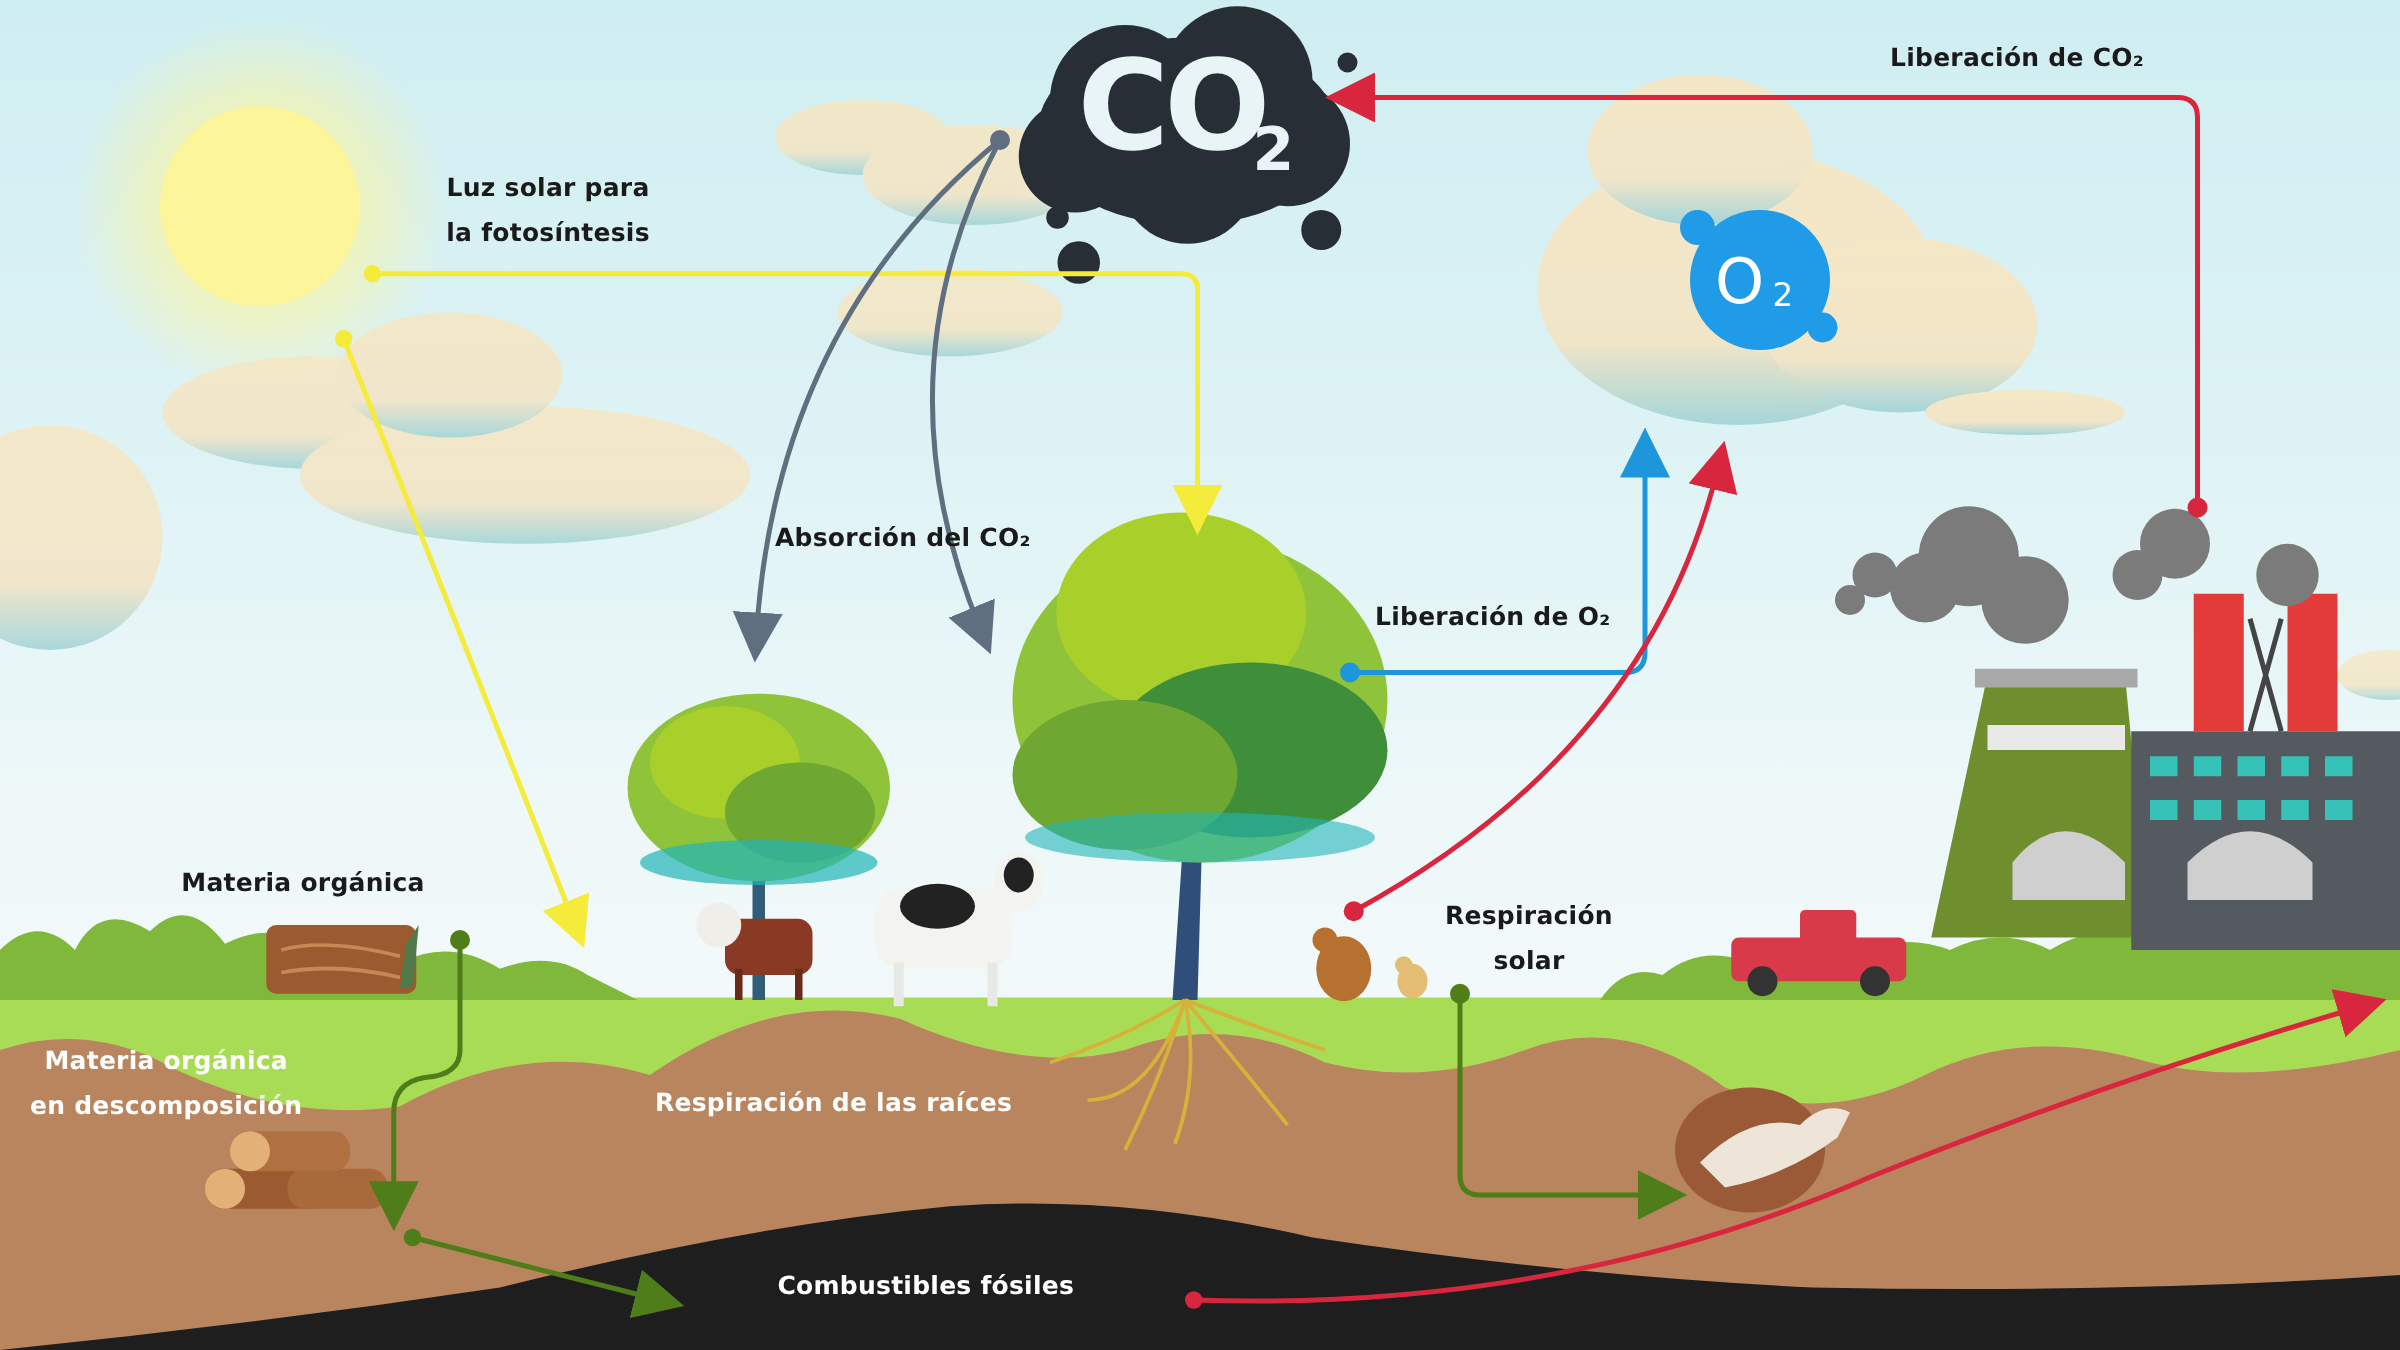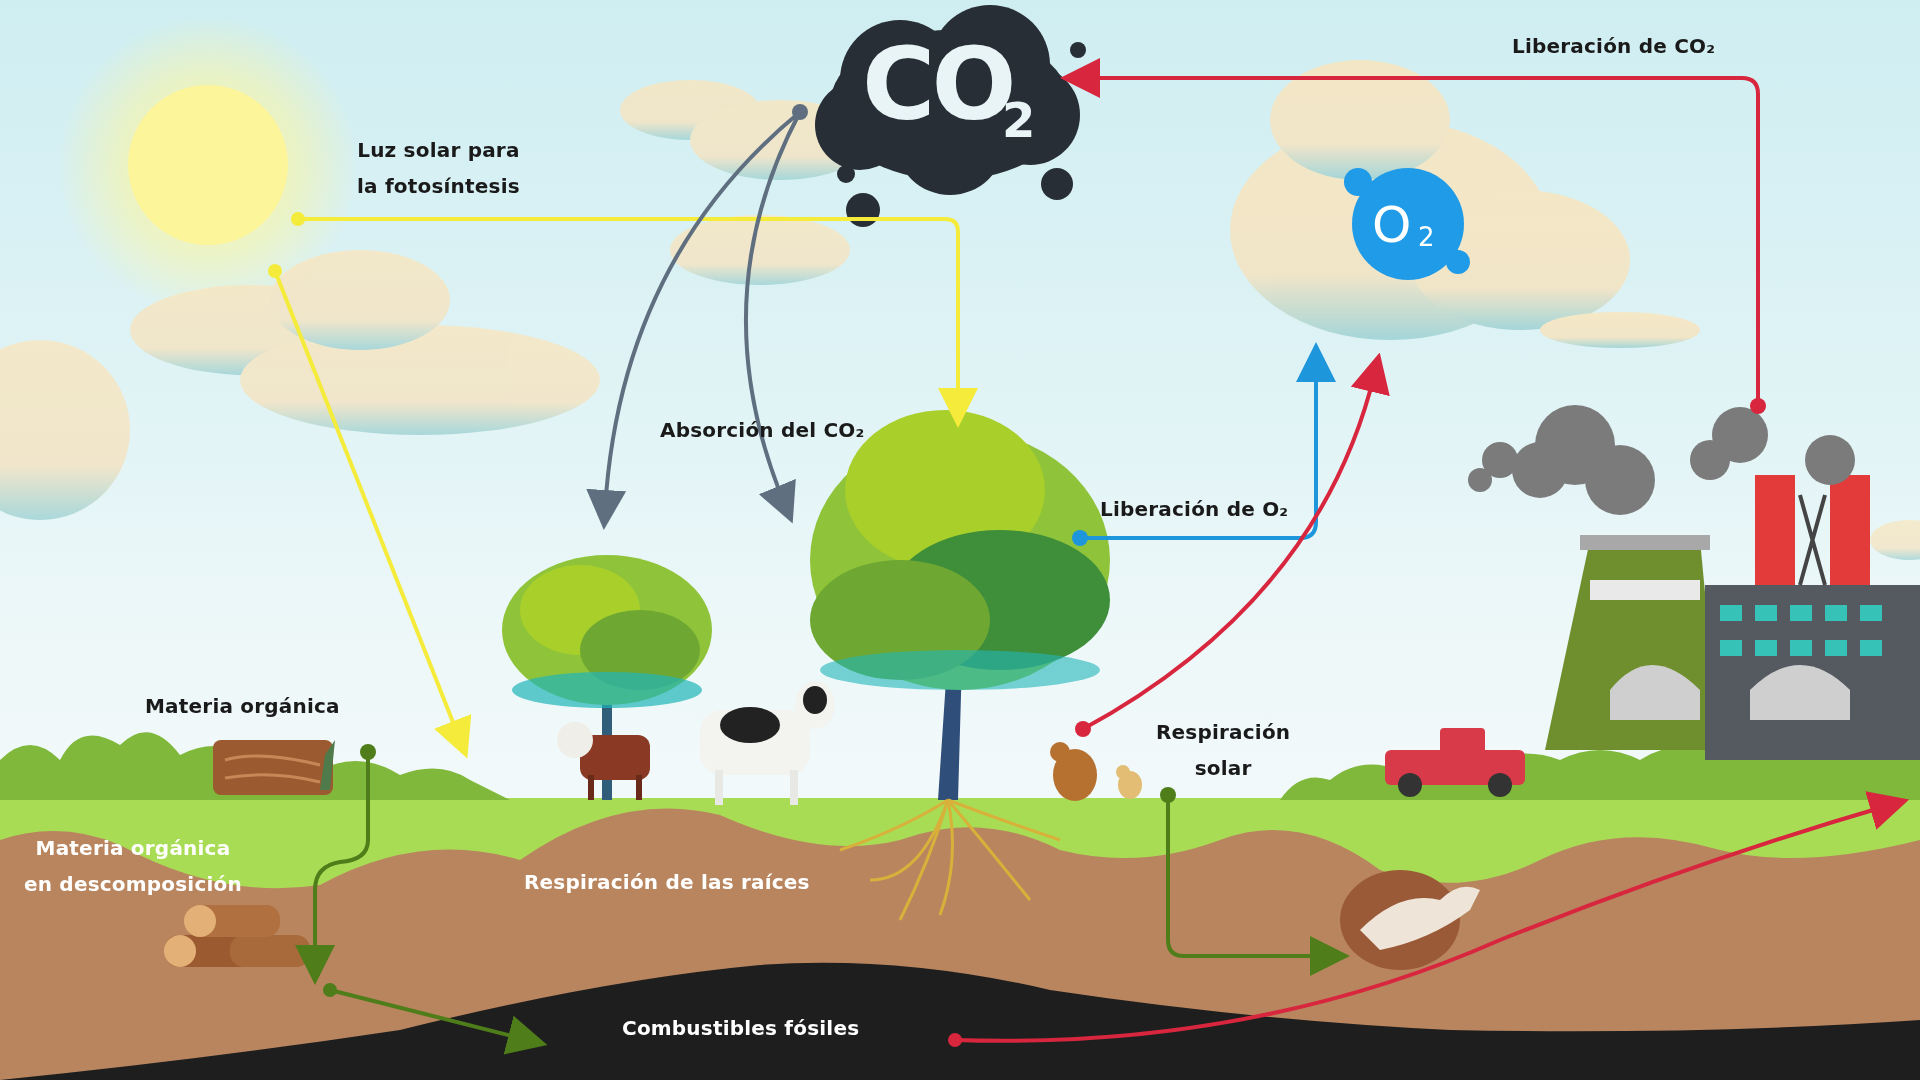--- a/index.html
+++ b/index.html
@@ -263,23 +263,23 @@
   <div class="co2-text">CO</div>
   <div class="co2-sub">2</div>
   <div class="o2-text">O</div>
   <div class="o2-sub">2</div>
 
   <div class="label" style="left:357px;top:132px;">
     <div>Luz solar para</div>
     <div>la fotosíntesis</div>
   </div>
 
-  <div class="label" style="left:620px;top:412px;margin-left:40px;">Absorción del CO₂</div>
-
-  <div class="label" style="left:1100px;top:475px;margin-top:16px;">Liberación de O₂</div>
+  <div class="label" style="left:620px;top:412px;">Absorción del CO₂</div>
+
+  <div class="label" style="left:1100px;top:475px;">Liberación de O₂</div>
 
   <div class="label" style="left:1512px;top:28px;">Liberación de CO₂</div>
 
   <div class="label" style="left:1268px;top:614px;">
   </div>
 
   <div class="label" style="left:1156px;top:714px;">
     <div>Respiración</div>
     <div>solar</div>
   </div>

